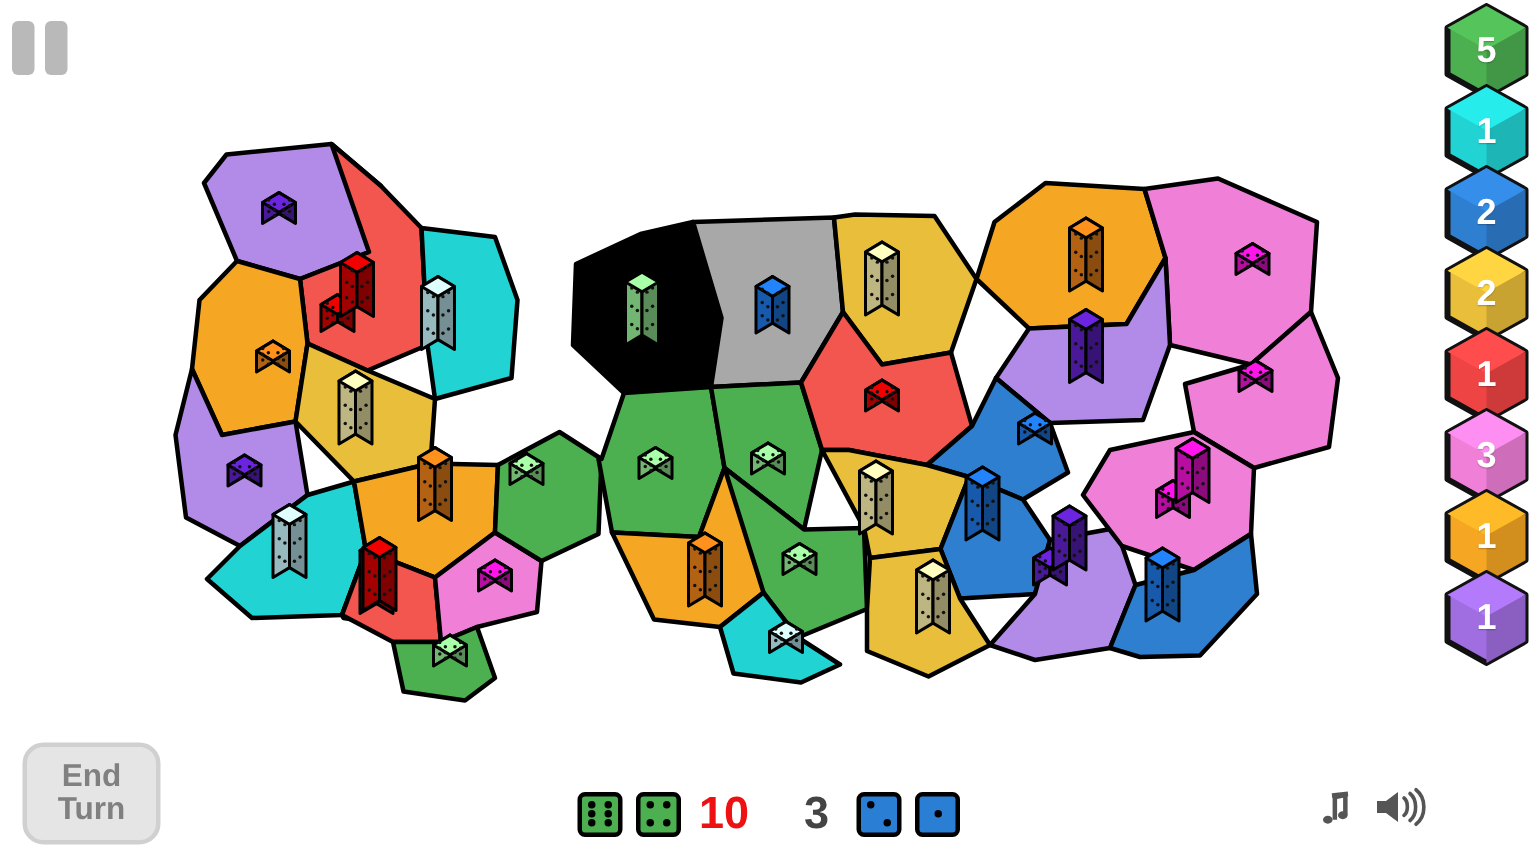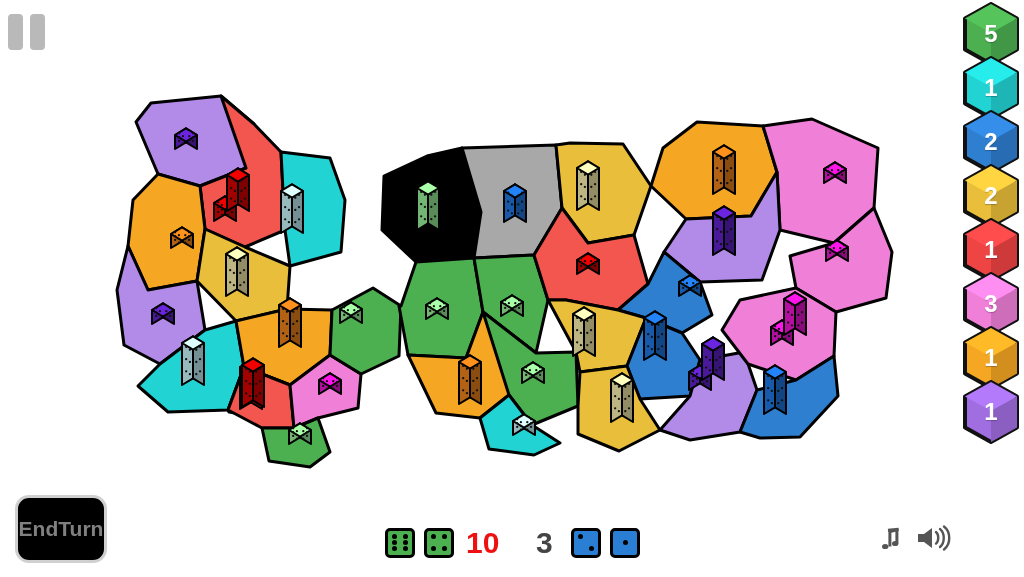--- a/index.html
+++ b/index.html
@@ -14,22 +14,22 @@
   
   #pause-button{
     position:absolute;left:8px;top:14px;width:42px;height:36px;
     display:flex;gap:7px;cursor:pointer;
   }
   #pause-button .bar{width:15px;height:36px;background:#b9b9b9;border-radius:4px;}
 
   
   #end-turn-button{
     position:absolute;left:15px;top:495px;width:92px;height:68px;
-    background:#000000;border:3px solid #d0d0d0;border-radius:14px;
-    display:flex;flex-direction:row;align-items:center;justify-content:center;
+    background:#e5e5e5;border:3px solid #d0d0d0;border-radius:14px;
+    display:flex;flex-direction:column;align-items:center;justify-content:center;
     color:#808080;font-size:21px;font-weight:bold;line-height:1.05;cursor:pointer;
     box-sizing:border-box;
   }
 
   
   #status-bar{
     position:absolute;left:0;top:515px;width:1024px;height:55px;
     display:flex;align-items:center;
   }
   .dice-pair{display:flex;gap:9px;}

